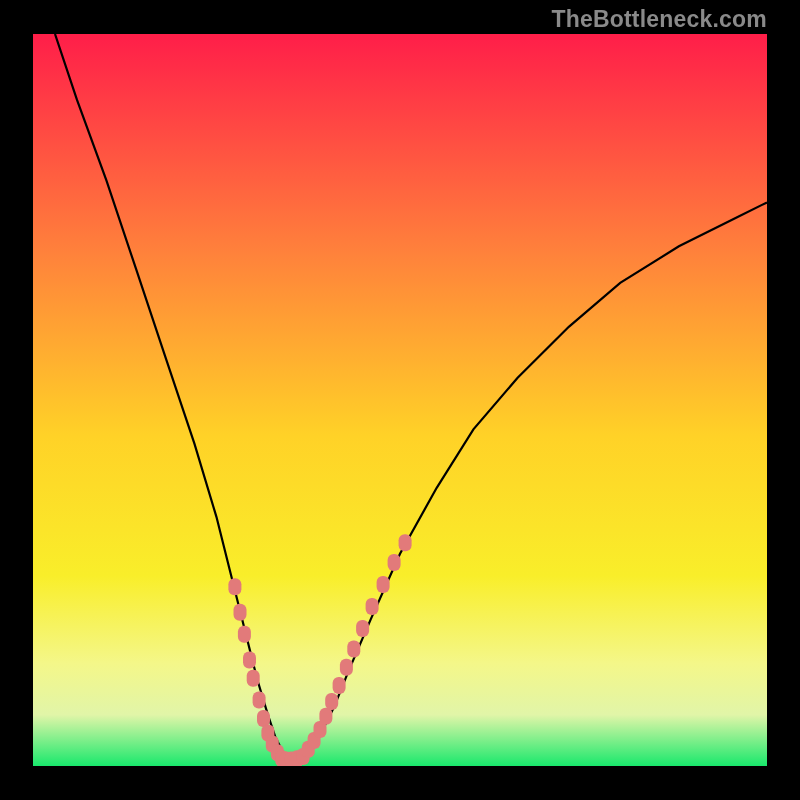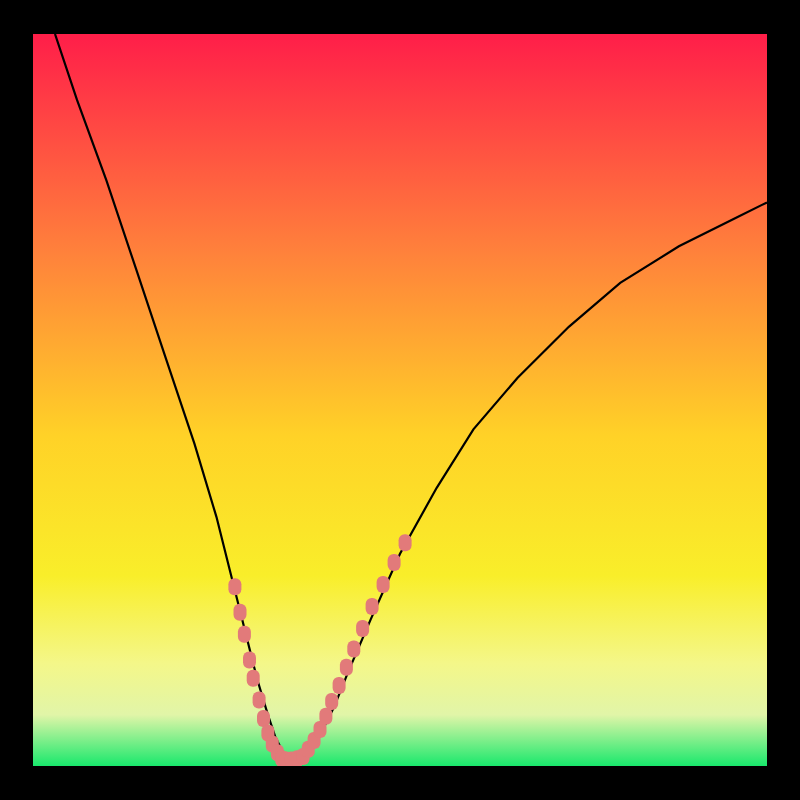--- a/index.html
+++ b/index.html
@@ -48,20 +48,21 @@
     font-size: 23px;
     font-weight: 600;
     color: #8a8a8a;
     letter-spacing: 0.2px;
   }
 </style>
 </head>
 <body>
 
 <div class="frame">
+  <div class="watermark">TheBottleneck.com</div>
 
   <div class="plot-area">
     <svg class="gradient" viewBox="0 0 734 732" preserveAspectRatio="none">
       <defs>
         <linearGradient id="bg" x1="0" y1="0" x2="0" y2="1">
           <stop id="g0" offset="0%" stop-color="#ff1e49"></stop>
           <stop id="g1" offset="30%" stop-color="#ff823b"></stop>
           <stop id="g2" offset="55%" stop-color="#ffd227"></stop>
           <stop id="g3" offset="74%" stop-color="#f9ee2a"></stop>
           <stop id="g4" offset="86%" stop-color="#f4f789"></stop>

